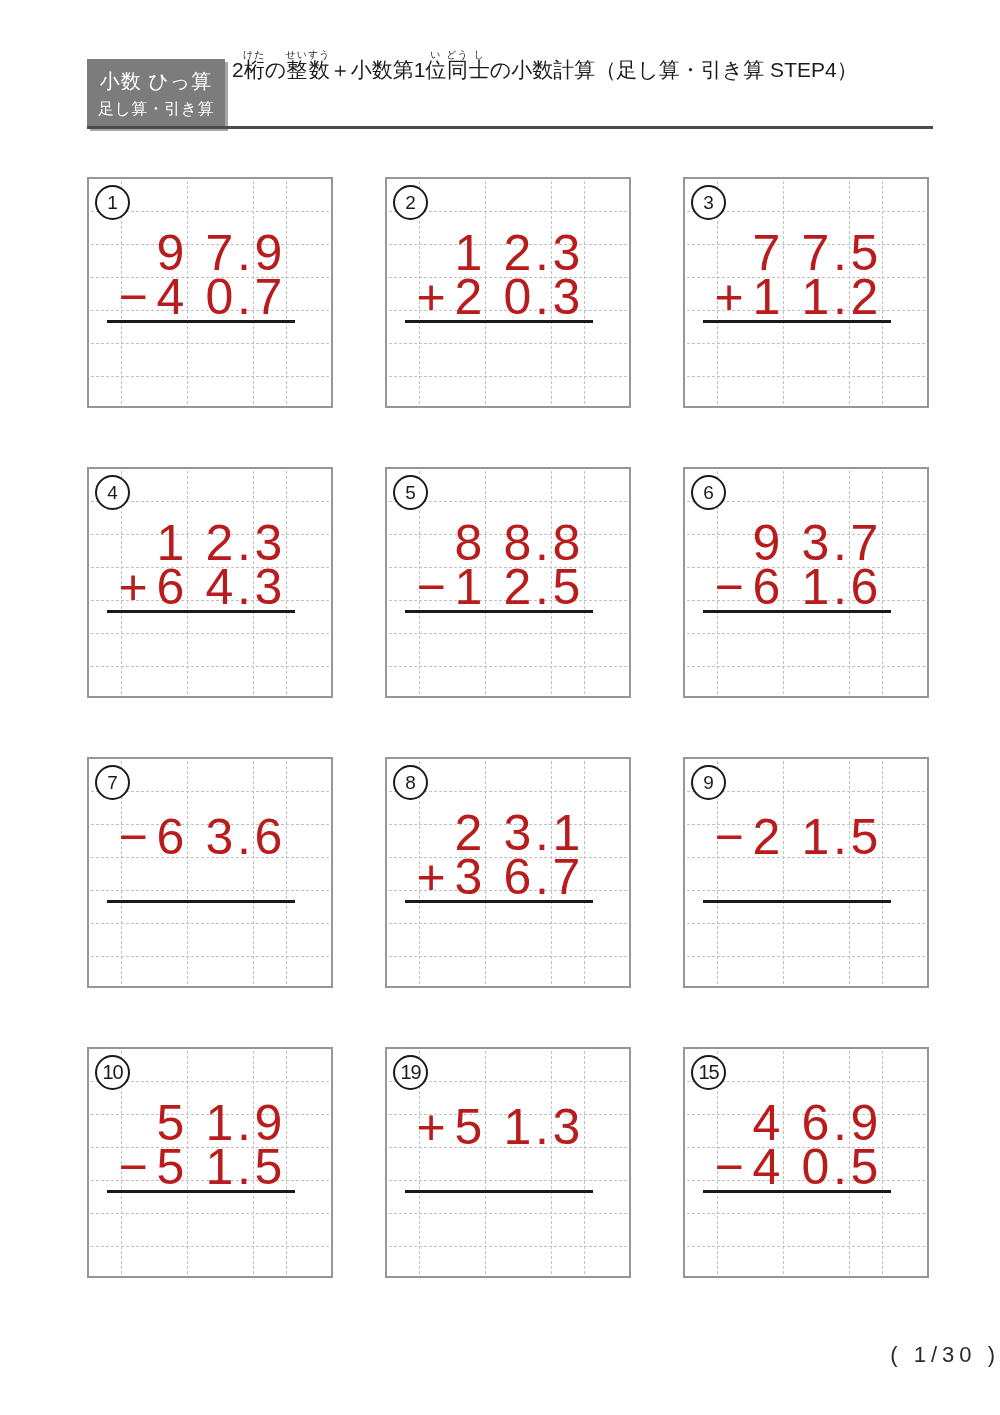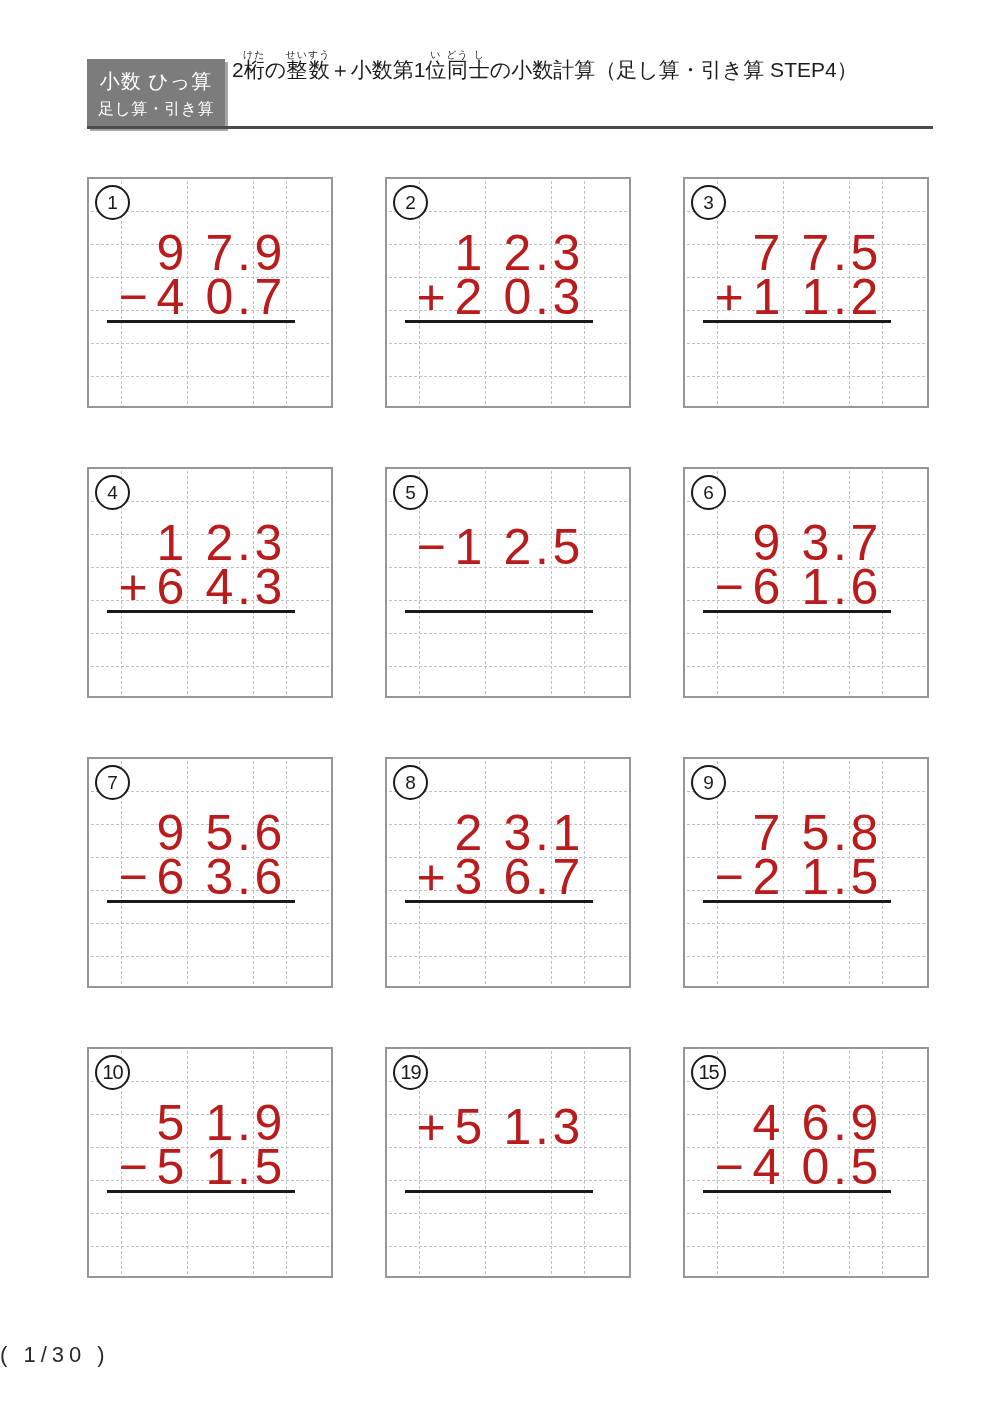--- a/index.html
+++ b/index.html
@@ -68,21 +68,21 @@
   .row{position:relative;height:40px;font-size:50px;line-height:40px;white-space:nowrap;color:#b91c1c;}
   .row.bot{margin-top:4px;}
   .row .d{display:inline-block;width:49px;text-align:center;}
   .row .dp{display:inline-block;width:16px;margin:0 -8px;text-align:center;}
   .row .op{position:absolute;left:-29px;top:0;width:32px;text-align:center;}
   .ansline{position:absolute;left:18px;top:141px;width:188px;height:3px;background:#1a1a1a;z-index:1;}
 
   
   .footer{
     position:absolute;left:0;top:1342px;width:100%;
-    text-align:left;font-size:22px;letter-spacing:5px;color:#2a2a2a;
+    text-align:right;font-size:22px;letter-spacing:5px;color:#2a2a2a;
   }
 </style>
 </head>
 <body>
 
 <div class="page">
 
   <div class="tag-box">
     <div class="tag-line1">小数 ひっ算</div>
     <div class="tag-line2">足し算・引き算</div>
@@ -139,20 +139,21 @@
         <span class="op">+</span>
         <span><span class="d">6</span><span class="d">4</span><span class="dp">.</span><span class="d">3</span></span>
       </div>
     </div>
     <div class="ansline"></div>
   </div>
 
   <div class="problem">
     <div class="pnum">5</div>
     <div class="calc">
+      <div class="row top"><span class="d">8</span><span class="d">8</span><span class="dp">.</span><span class="d">8</span></div>
       <div class="row bot">
         <span class="op">−</span>
         <span><span class="d">1</span><span class="d">2</span><span class="dp">.</span><span class="d">5</span></span>
       </div>
     </div>
     <div class="ansline"></div>
   </div>
 
   <div class="problem">
     <div class="pnum">6</div>
@@ -162,21 +163,20 @@
         <span class="op">−</span>
         <span><span class="d">6</span><span class="d">1</span><span class="dp">.</span><span class="d">6</span></span>
       </div>
     </div>
     <div class="ansline"></div>
   </div>
 
   <div class="problem">
     <div class="pnum">7</div>
     <div class="calc">
-      <div class="row top"><span class="d">9</span><span class="d">5</span><span class="dp">.</span><span class="d">6</span></div>
       <div class="row bot">
         <span class="op">−</span>
         <span><span class="d">6</span><span class="d">3</span><span class="dp">.</span><span class="d">6</span></span>
       </div>
     </div>
     <div class="ansline"></div>
   </div>
 
   <div class="problem">
     <div class="pnum">8</div>
@@ -186,21 +186,20 @@
         <span class="op">+</span>
         <span><span class="d">3</span><span class="d">6</span><span class="dp">.</span><span class="d">7</span></span>
       </div>
     </div>
     <div class="ansline"></div>
   </div>
 
   <div class="problem">
     <div class="pnum">9</div>
     <div class="calc">
-      <div class="row top"><span class="d">7</span><span class="d">5</span><span class="dp">.</span><span class="d">8</span></div>
       <div class="row bot">
         <span class="op">−</span>
         <span><span class="d">2</span><span class="d">1</span><span class="dp">.</span><span class="d">5</span></span>
       </div>
     </div>
     <div class="ansline"></div>
   </div>
 
   <div class="problem">
     <div class="pnum two">10</div>

